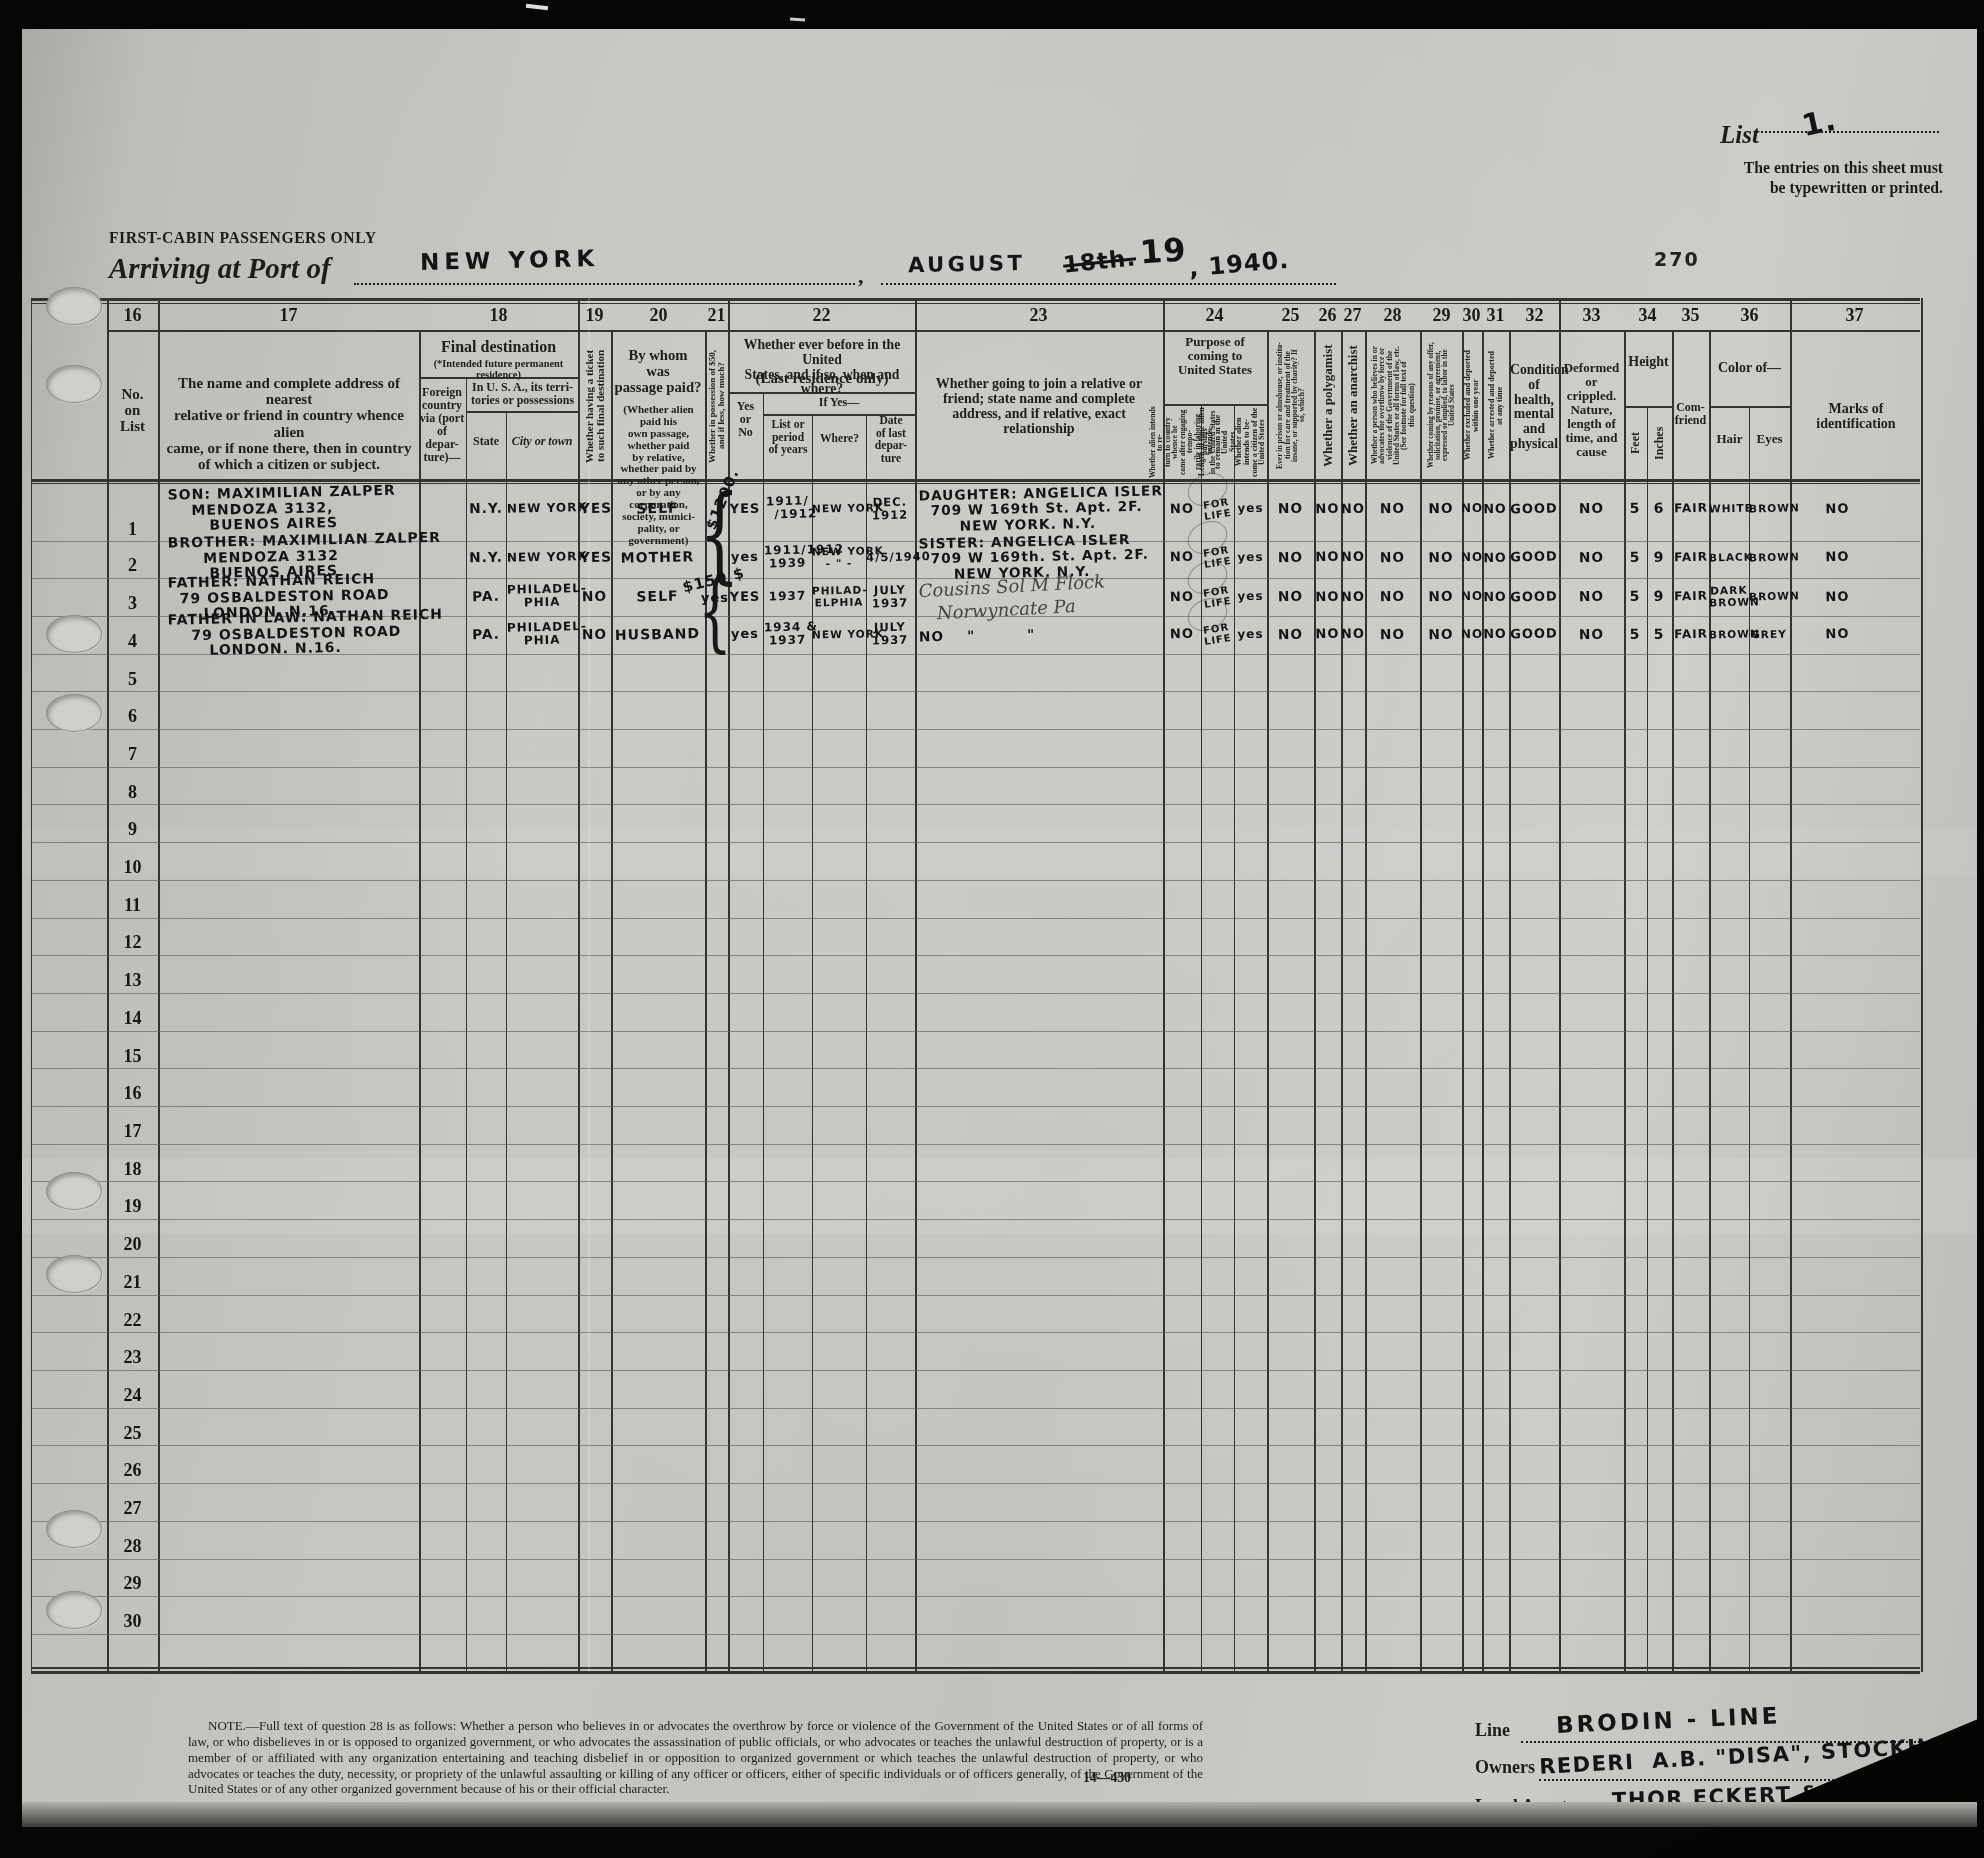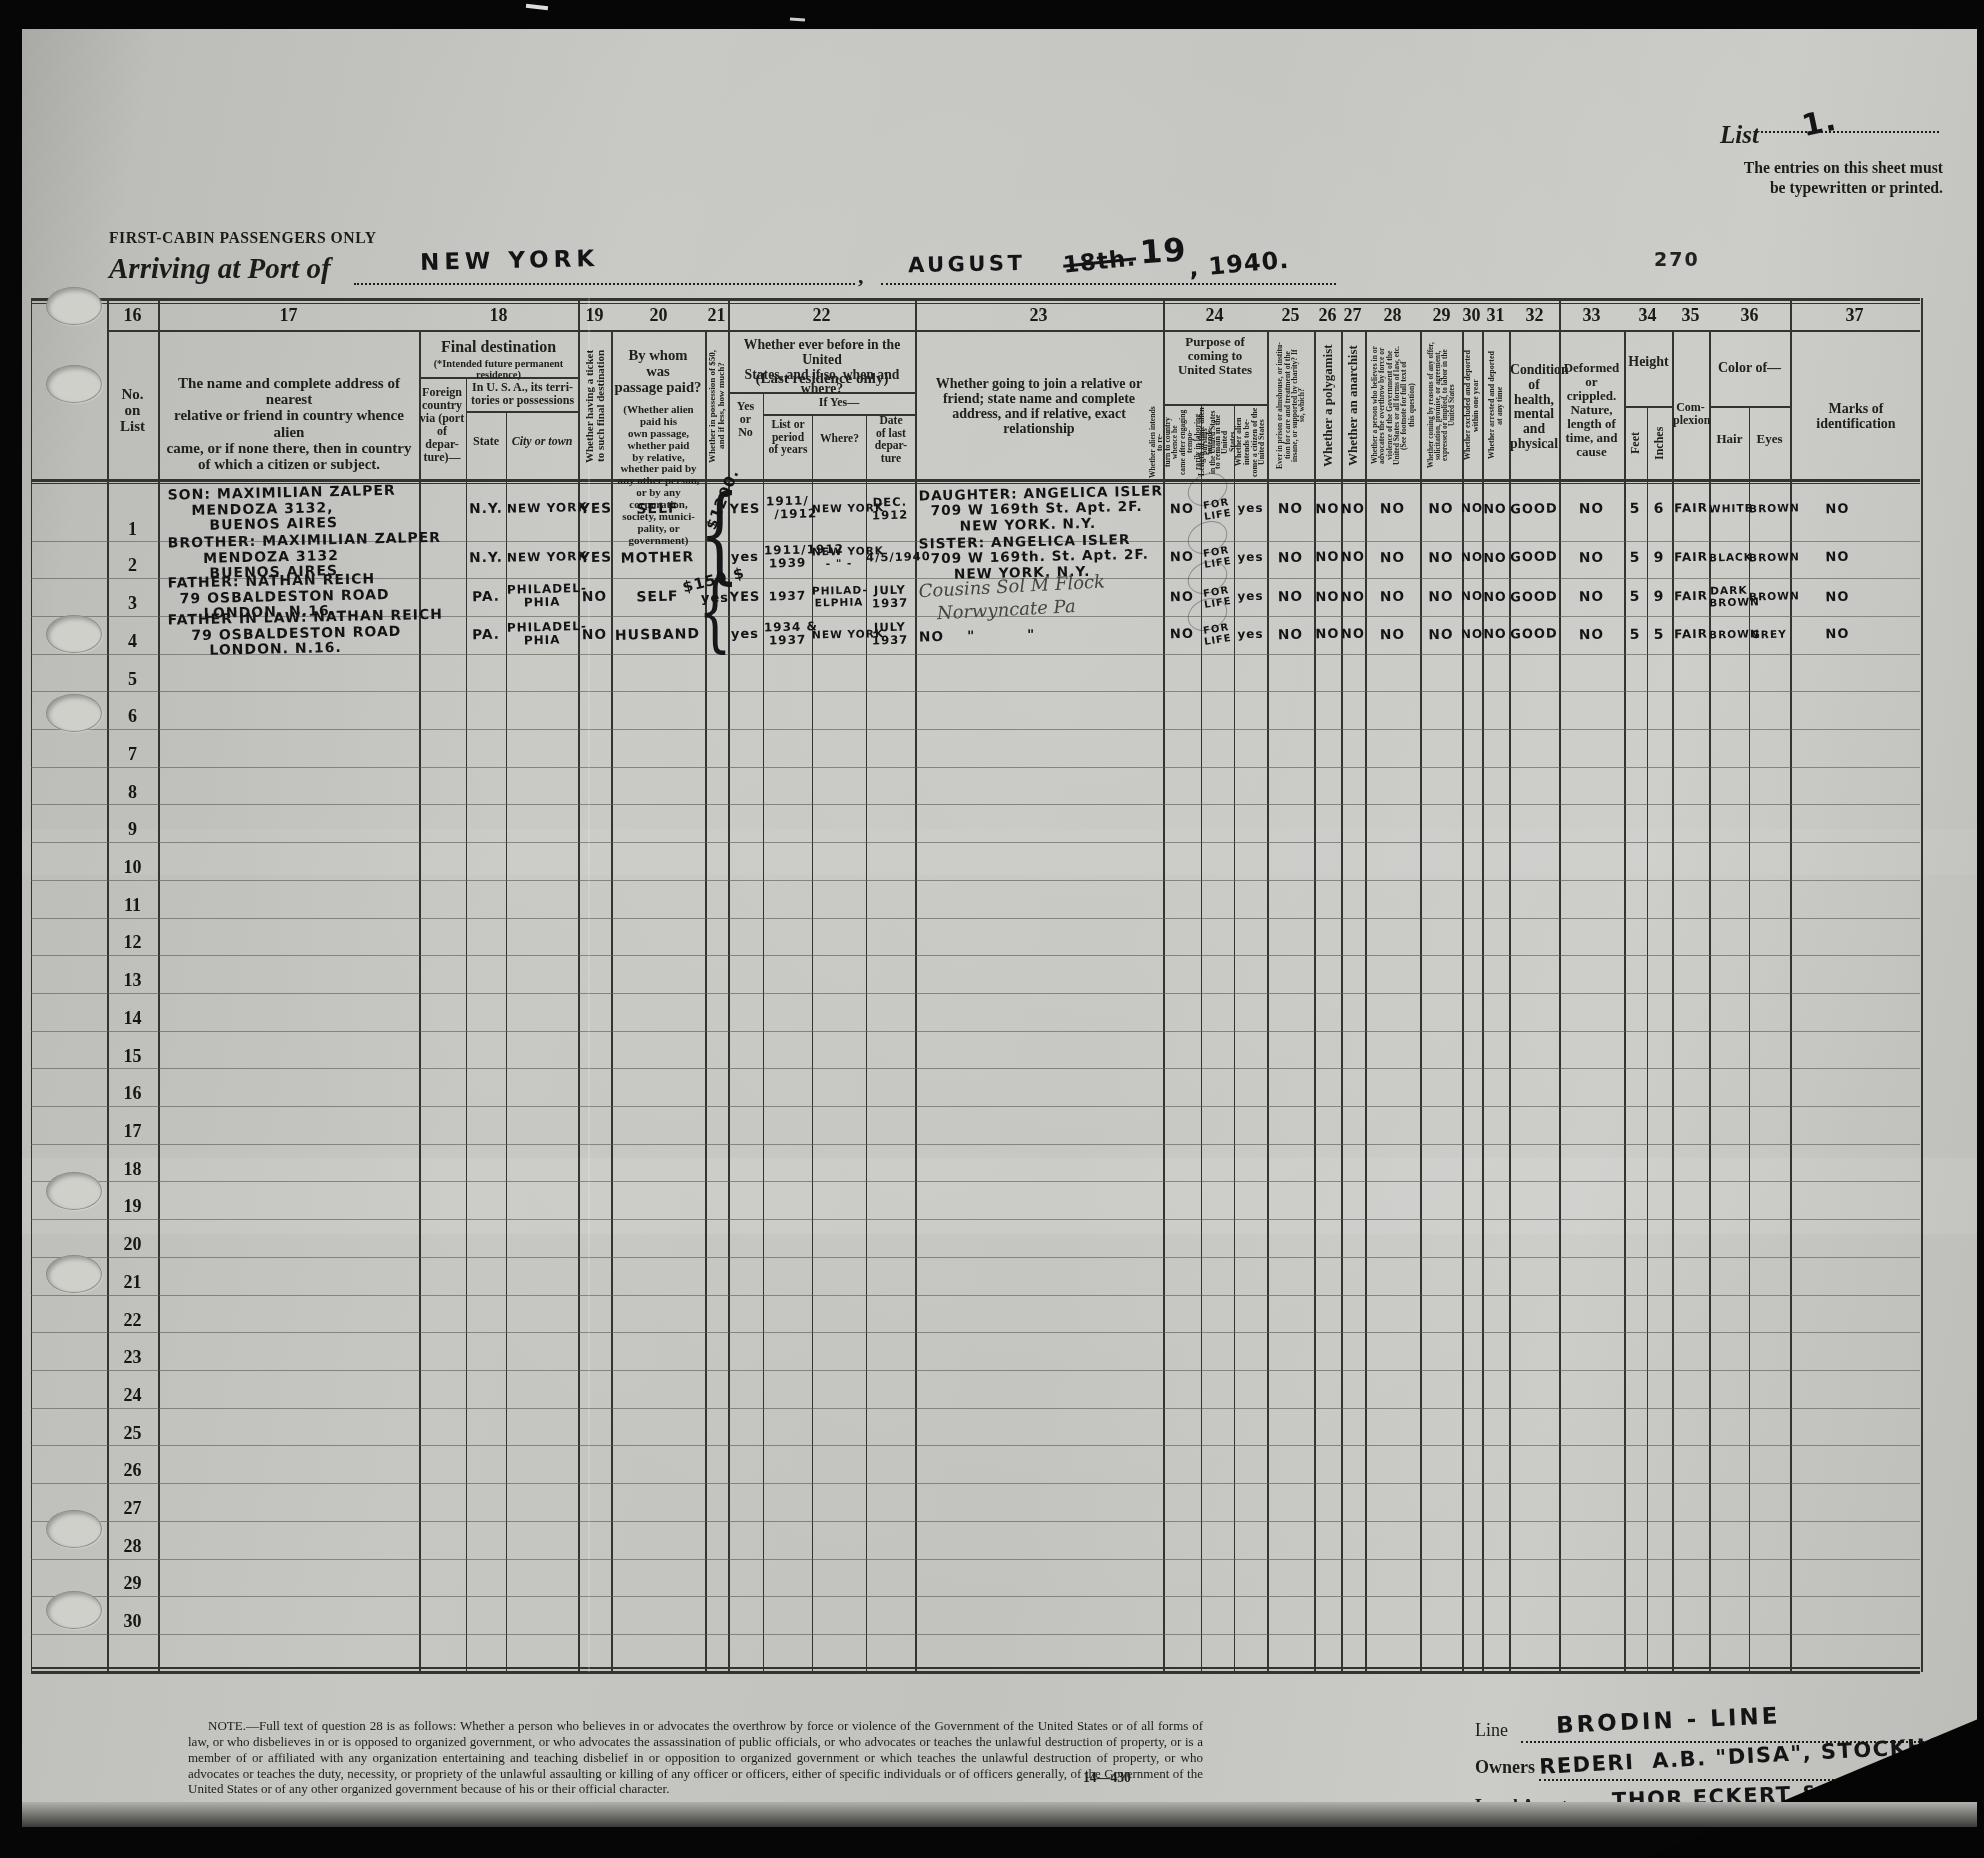--- a/index.html
+++ b/index.html
@@ -241,21 +241,21 @@
 and
 physical</div>
       <div class="hdr" style="left: 1560px; top: 361px; width: 63px; font-size: 13px;">Deformed
 or crippled.
 Nature,
 length of
 time, and
 cause</div>
       <div class="hdr" style="left: 1625px; top: 354px; width: 47px; font-size: 14px;">Height</div>
       <div class="hdr" style="left: 1673px; top: 401px; width: 35px; font-size: 12px;">Com-
-plexion</div>
+friend</div>
       <div class="hdr" style="left: 1710px; top: 360px; width: 79px; font-size: 14px;">Color of—</div>
       <div class="hdr" style="left: 1710px; top: 432px; width: 39px; font-size: 13px;">Hair</div>
       <div class="hdr" style="left: 1750px; top: 432px; width: 39px; font-size: 13px;">Eyes</div>
       <div class="hdr" style="left: 1791px; top: 401px; width: 130px; font-size: 14px;">Marks of identification</div>
       <div class="rot" style="left: 580px; top: 334px; width: 30px; height: 144px; font-size: 11px;">Whether having a ticket
 to such final destination</div>
       <div class="rot" style="left: 706px; top: 334px; width: 22px; height: 144px; font-size: 9px;">Whether in possession of $50,
 and if less, how much?</div>
       <div class="rot" style="left: 1164px; top: 406px; width: 37px; height: 72px; font-size: 7.6px;">Whether alien intends to re-
 turn to country whence he
@@ -467,21 +467,21 @@
       <div class="brace" style="left: 699px; top: 482px; font-size: 104px;">{</div>
       <div class="brace" style="left: 698px; top: 568px; font-size: 86px;">{</div>
       <div class="hw" style="left: 703px; top: 526px; font-size: 15px; transform: rotate(-68deg); transform-origin: left top;">$1200.</div>
       <div class="hw" style="left: 682px; top: 572px; font-size: 15px; transform: rotate(-14deg);">$150 $</div>
       <div class="hw" style="left: 701px; top: 591px; font-size: 13px;">yes</div>
     </div>
 
   <div class="abs print" style="left:188px;top:1718px;width:1015px;font-size:13px;line-height:1.22;text-align:justify;text-indent:20px;">NOTE.—Full text of question 28 is as follows:  Whether a person who believes in or advocates the overthrow by force or violence of the Government of the United States or of all forms of law, or who disbelieves in or is opposed to organized government, or who advocates the assassination of public officials, or who advocates or teaches the unlawful destruction of property, or is a member of or affiliated with any organization entertaining and teaching disbelief in or opposition to organized government or which teaches the unlawful destruction of property, or who advocates or teaches the duty, necessity, or propriety of the unlawful assaulting or killing of any officer or officers, either of specific individuals or of officers generally, of the Government of the United States or of any other organized government because of his or their official character.</div>
   <div class="abs print" style="left:1083px;top:1770px;font-size:13.7px;font-weight:bold;">14—430</div>
 
-  <div class="abs print" style="left:1475px;top:1720px;font-size:18px;font-weight:normal;">Line</div>
+  <div class="abs print" style="left:1475px;top:1720px;font-size:18px;font-weight:bold;">Line</div>
   <div class="dotted" style="left:1521px;top:1741px;width:423px;border-bottom-width:2px;"></div>
   <div class="hw" style="left:1556px;top:1708px;font-size:23px;letter-spacing:3px;transform:rotate(-2.5deg);">BRODIN - LINE</div>
 
   <div class="abs print" style="left:1475px;top:1757px;font-size:18px;font-weight:bold;">Owners</div>
   <div class="dotted" style="left:1539px;top:1779px;width:407px;border-bottom-width:2px;"></div>
   <div class="hw" style="left:1539px;top:1744px;font-size:21px;letter-spacing:1.5px;transform:rotate(-3deg);">REDERI  A.B. "DISA", STOCKHOLM.</div>
 
   <div class="abs print" style="left:1475px;top:1796px;font-size:18px;font-weight:bold;">Local Agents</div>
   <div class="dotted" style="left:1614px;top:1816px;width:263px;border-bottom-width:2px;"></div>
   <div class="hw" style="left:1612px;top:1784px;font-size:21px;letter-spacing:1.5px;transform:rotate(-2deg);">THOR ECKERT &amp; Co. Inc.</div>

